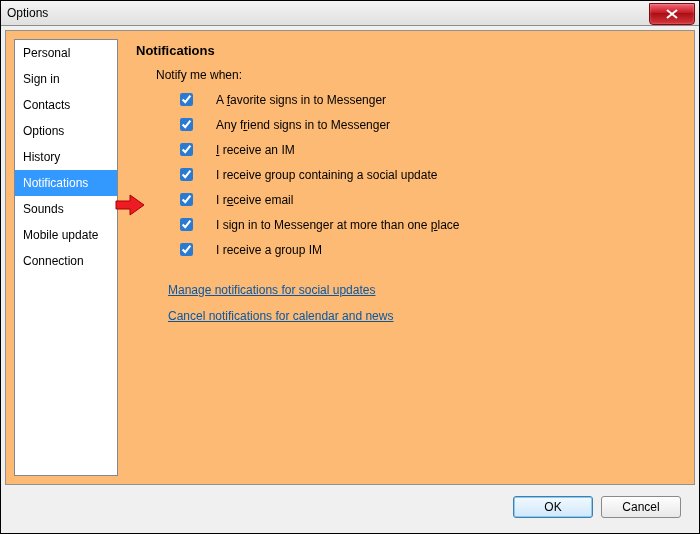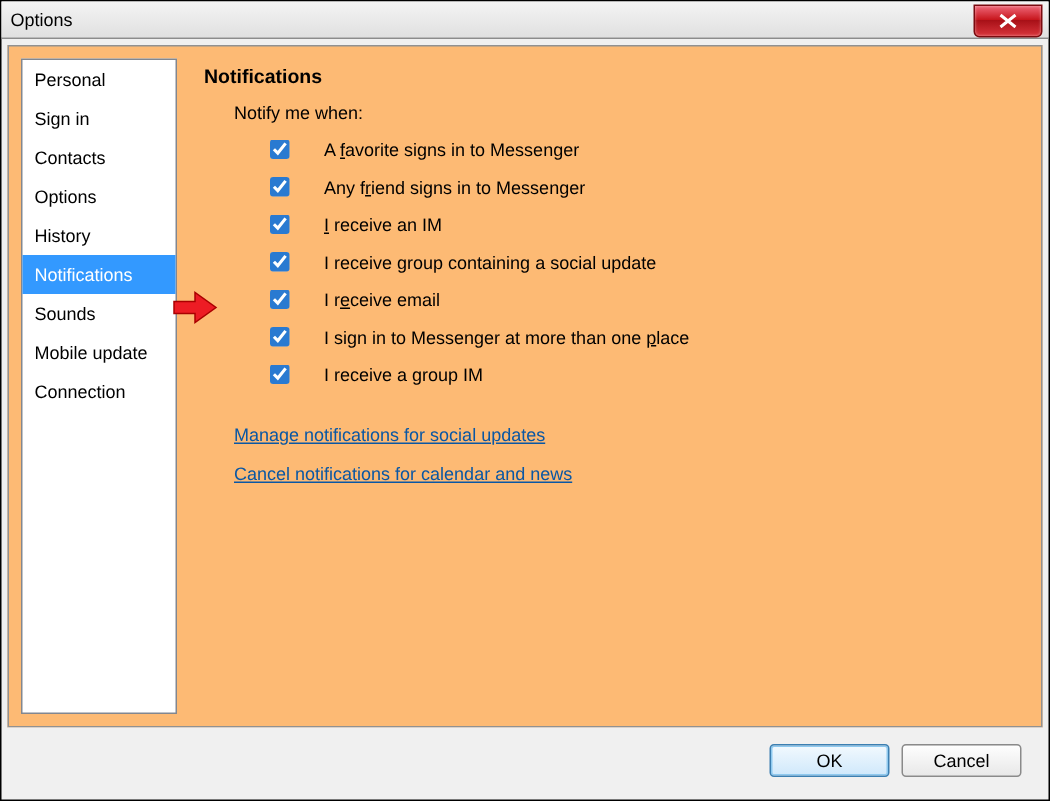--- a/index.html
+++ b/index.html
@@ -13,21 +13,21 @@
   .body{flex:1;display:flex;padding:8px;gap:0;box-sizing:border-box;background:#fdba74;border:1px solid #919191;margin:4px;margin-bottom:0;}
   .sidebar{width:104px;border:1px solid #828790;background:#fff;box-sizing:border-box;}
   .sidebar-item{padding:6px 8px;cursor:pointer;}
   .sidebar-item.selected{background:#3399ff;color:#fff;}
   .content{flex:1;padding:4px 8px 8px 18px;position:relative;}
   .section-title{font-weight:bold;font-size:13px;margin:0 0 10px 0;}
   .intro{margin:2px 0 8px 20px;}
   .checks{margin-left:40px;}
   .check-row{display:flex;align-items:center;gap:20px;margin:6px 0;position:relative;}
   .check-row input[type=checkbox]{width:13px;height:13px;accent-color:#2a7ad1;}
-  .links{margin:18px 0 0 20px;}
+  .links{margin:18px 0 0 32px;}
   .links a{color:#0a57a4;text-decoration:underline;display:inline-block;margin:6px 0;cursor:pointer;}
   
   .arrow{position:absolute;left:-4px;top:154px;pointer-events:none;}
   .arrow svg{width:34px;height:24px;}
   
   .button-row{height:44px;display:flex;align-items:center;justify-content:flex-end;gap:8px;padding:0 14px;background:#f0f0f0;border-top:0;margin:0 4px 4px 4px;}
   .btn{width:80px;height:22px;font-size:12px;border:1px solid #8a8a8a;border-radius:3px;background:linear-gradient(to bottom,#fefefe,#e8e8e8);cursor:pointer;display:flex;align-items:center;justify-content:center;box-sizing:border-box;}
   .btn.default{border:1px solid #3c7fb1;box-shadow:0 0 0 1px #8ec9ef inset;background:linear-gradient(to bottom,#f2f9fe,#cfe8fb);}
   .btn.disabled{color:#9a9a9a;cursor:default;}
   .u{text-decoration:underline;}

